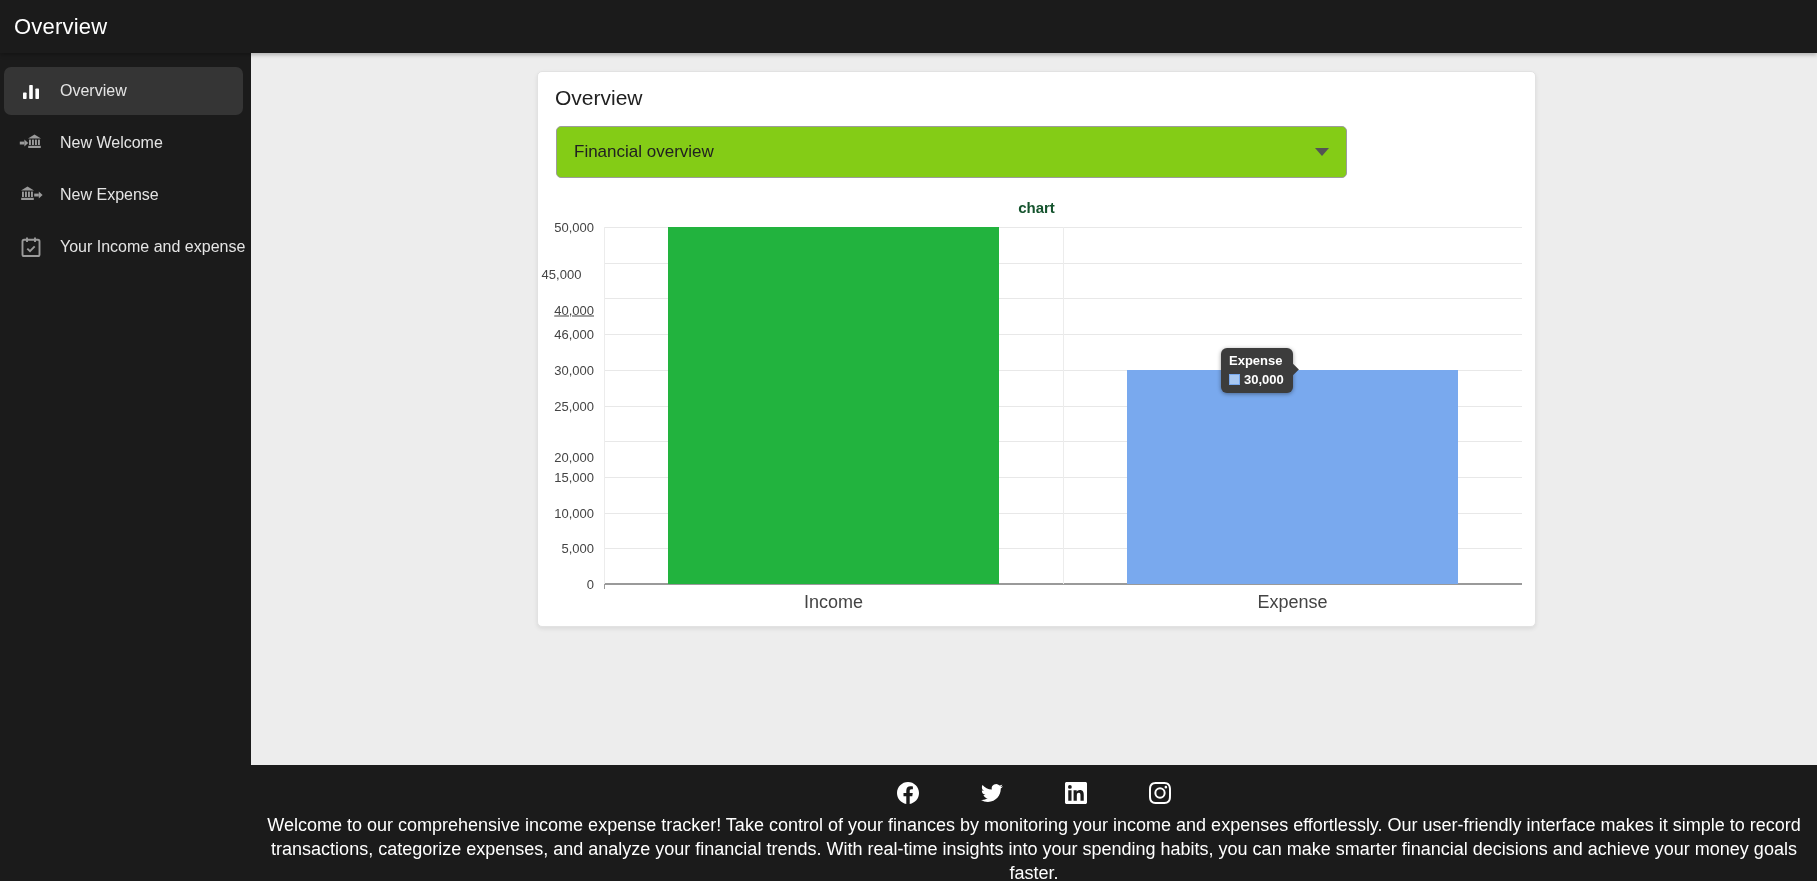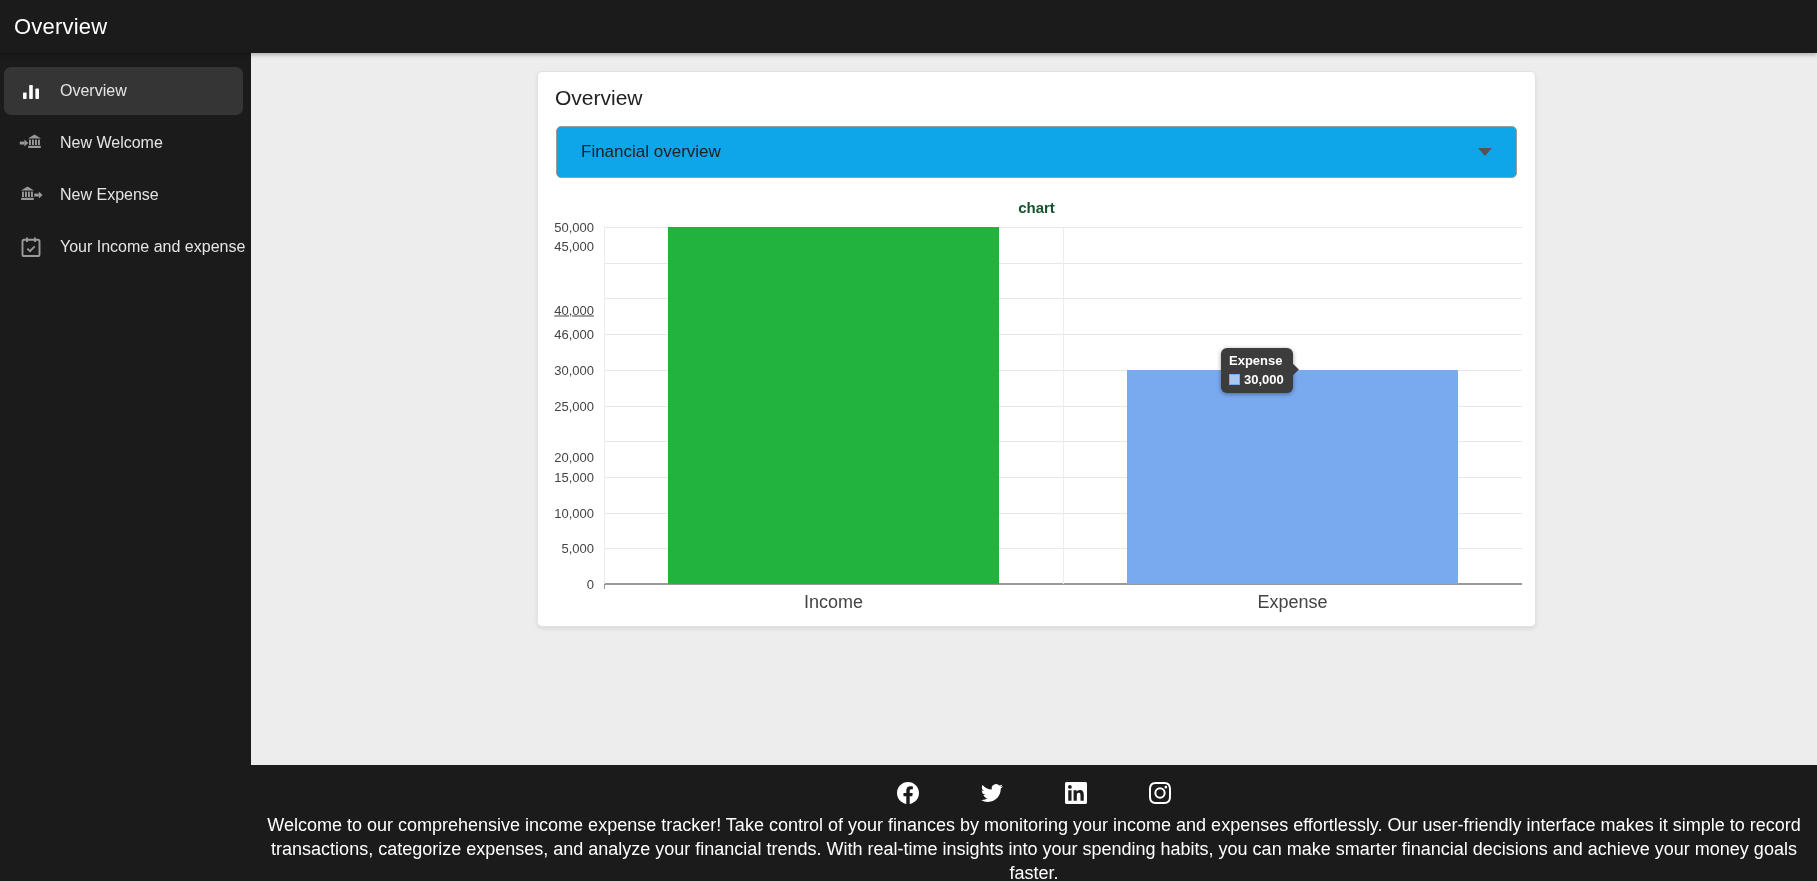--- a/index.html
+++ b/index.html
@@ -22,23 +22,23 @@
   .side-item.active .s-icon { color:#ffffff; }
   .side-item .s-label { color:#e4e4e4; font-size:16px; margin-left:17px; white-space:nowrap; }
 
   
   .main { position:absolute; left:251px; top:53px; width:1566px; height:712px; background:#ededed; }
   .card { position:absolute; left:286px; top:18px; width:999px; height:556px;
           background:#ffffff; border:1px solid #e2e2e2; border-radius:5px;
           box-shadow:0 2px 4px rgba(0,0,0,.08); }
   .card-title { position:absolute; left:17px; top:14px; font-size:21px; color:#212121; font-weight:400; }
 
-  .select { position:absolute; left:18px; top:54px; width:961px; height:52px;
-            border:1px solid #9c9c9c; border-radius:5px; background:#0ea5e9;
-            display:flex; align-items:center; padding:0 24px; cursor:pointer; }
+  .select { position:absolute; left:18px; top:54px; width:791px; height:52px;
+            border:1px solid #9c9c9c; border-radius:5px; background:#84cc16;
+            display:flex; align-items:center; padding:0 17px; cursor:pointer; }
   .select-value { font-size:17px; color:#212121; flex:1; }
   .select-arrow { width:0; height:0; border-left:7px solid transparent;
                   border-right:7px solid transparent; border-top:8px solid #545454; }
 
   
   .chart-header { position:absolute; left:18px; top:127px; width:961px; text-align:center;
                   font-size:15px; font-weight:bold; color:#14532d; }
   .plot { position:absolute; left:66px; top:155px; width:918px; height:357px; }
   .gridline { position:absolute; left:0; width:918px; height:1px; background:#e8e8e8; }
   .gridline.baseline { background:#9a9a9a; height:2px; transform:translateY(-1px); }
@@ -166,21 +166,21 @@
         <div class="ylabel" style="top: 214.2px; margin-top: 16px;">20,000</div>
         <div class="gridline" style="top: 178.5px;"></div>
         <div class="ylabel" style="top: 178.5px;">25,000</div>
         <div class="gridline" style="top: 142.8px;"></div>
         <div class="ylabel" style="top: 142.8px;">30,000</div>
         <div class="gridline" style="top: 107.1px;"></div>
         <div class="ylabel" style="top: 107.1px;">46,000</div>
         <div class="gridline" style="top: 71.4px;"></div>
         <div class="ylabel" style="top: 83px; text-decoration: underline;">40,000</div>
         <div class="gridline" style="top: 35.7px;"></div>
-        <div class="ylabel" style="top: 19px;">45,000</div>
+        <div class="ylabel" style="top: 47px; text-align: center;">45,000</div>
         <div class="gridline" style="top: 0px;"></div>
         <div class="ylabel" style="top: 0px;">50,000</div>
         <div class="vgridline" style="left: 0px;"></div>
         <div class="vgridline" style="left: 459px;"></div>
         <div class="axis-tick"></div>
         <div class="bar" style="left: 64.26px; width: 330.48px; top: 0px; height: 357px; background: rgb(34, 179, 62);"></div>
         <div class="xlabel" style="left: 229.5px;">Income</div>
         <div class="bar" style="left: 523.26px; width: 330.48px; top: 142.8px; height: 214.2px; background: rgb(121, 169, 238);"></div>
         <div class="xlabel" style="left: 688.5px;">Expense</div>
       </div>

